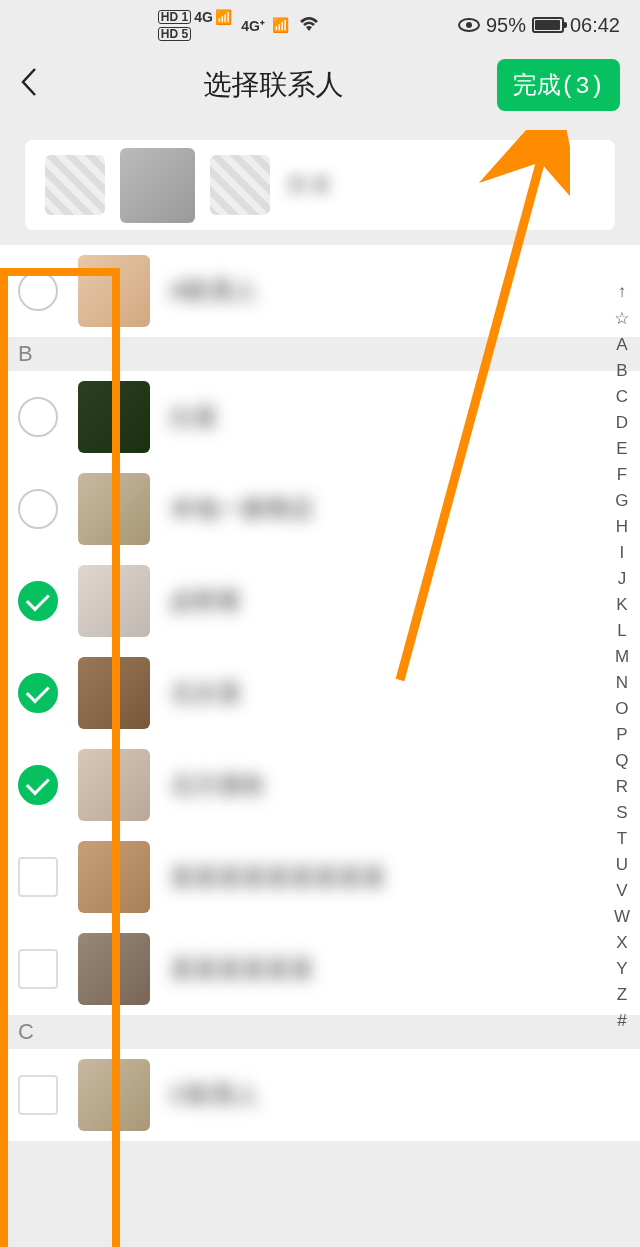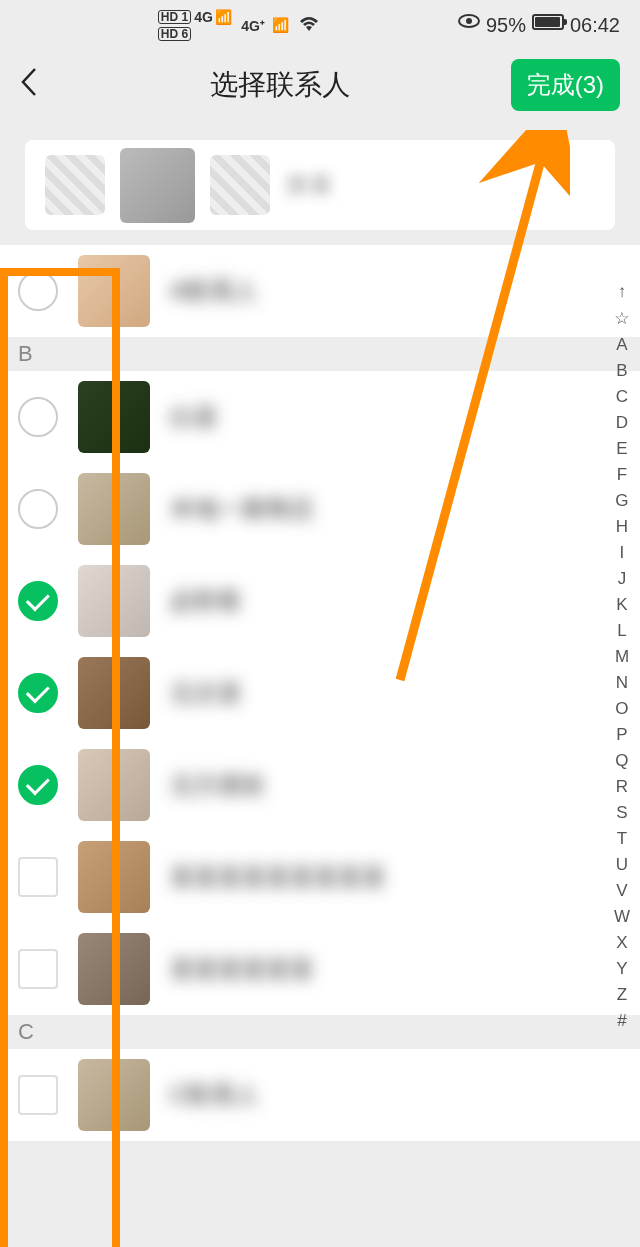--- a/index.html
+++ b/index.html
@@ -24,20 +24,21 @@
       flex: 1;
       display: flex;
       justify-content: center;
       gap: 8px;
       align-items: center;
       font-size: 14px;
       font-weight: bold;
     }
     .status-right {
       display: flex;
+      align-items: center;
       gap: 6px;
       font-size: 20px;
     }
     .header {
       height: 70px;
       display: flex;
       align-items: center;
       padding: 0 20px;
       gap: 20px;
     }
@@ -54,20 +55,21 @@
       color: #222;
       font-weight: 500;
     }
     .done-btn {
       background: #07c160;
       color: white;
       border-radius: 8px;
       padding: 10px 16px;
       font-size: 24px;
       font-weight: 500;
+      font-family: Liberation Mono, monospace;
     }
     .search-bar {
       margin: 20px 25px 15px;
       background: white;
       border-radius: 8px;
       height: 90px;
       display: flex;
       align-items: center;
       padding: 0 20px;
       gap: 15px;
@@ -256,21 +258,21 @@
 
 <div class="status-bar">
   <div class="status-left">
     <div class="status-group">
       <div class="signal-row">
           <span class="hd-badge">HD 1</span> 
           <span>4G</span> 
           <span>📶</span>
         </div>
       <div class="signal-row">
-          <span class="hd-badge">HD 6</span>
+          <span class="hd-badge">HD 5</span>
         </div>
     </div>
     <span>4G⁺</span>
     <span>📶</span>
     <span>
       <svg width="22" height="18" viewBox="0 0 22 18">
           <path d="M11 16 L8 12 Q11 10 14 12 Z M5 9 Q11 4 17 9 L15 11 Q11 7 7 11 Z M2 6 Q11 -2 20 6 L18 8 Q11 1 4 8 Z" fill="#333"></path>
         </svg>
     </span>
   </div>

